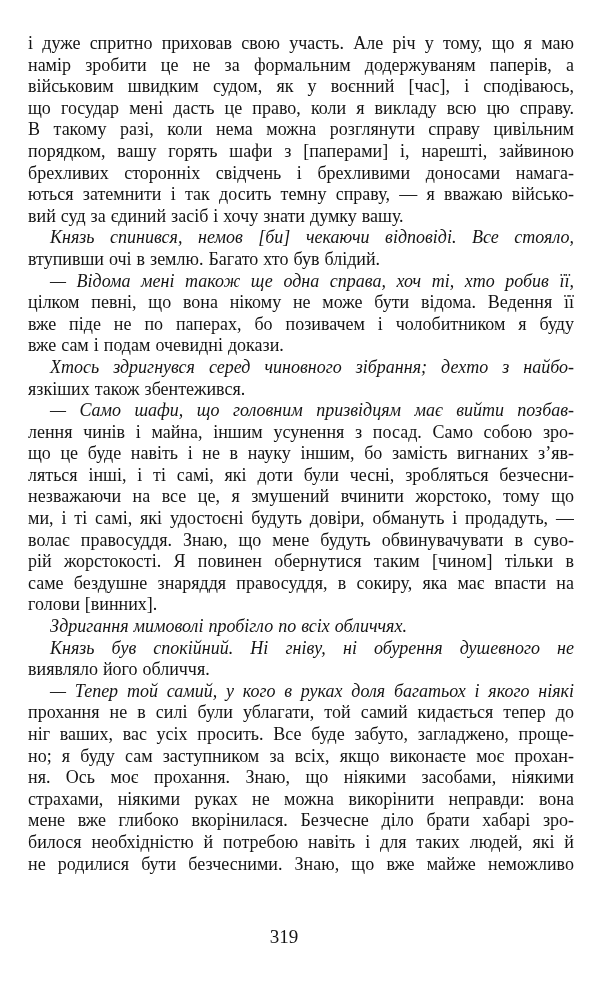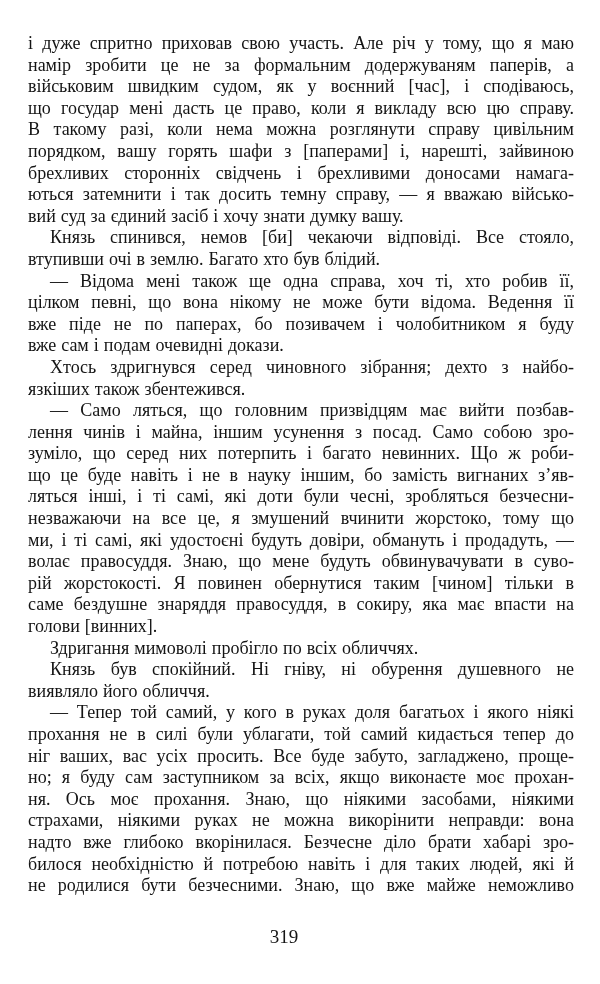--- a/index.html
+++ b/index.html
@@ -33,20 +33,21 @@
     line-height: 21.6px;
     height: 21.6px;
     overflow: hidden;
     text-align: justify;
     text-align-last: justify;
     white-space: normal;
     word-spacing: 0.5px;
   }
   .line.in {
     padding-left: 22px;
+    font-style: italic;
   }
   .line.last {
     text-align-last: left;
   }
   .page-number {
     position: absolute;
     left: 0;
     top: 926px;
     width: 568px;
     text-align: center;
@@ -83,23 +84,22 @@
       <span class="line" style="display:block">вже піде не по паперах, бо позивачем і чолобитником я буду</span>
       <span class="line last" style="display:block">вже сам і подам очевидні докази.</span>
     </p>
 
     <p class="para">
       <span class="line in" style="display:block">Хтось здригнувся серед чиновного зібрання; дехто з найбо-</span>
       <span class="line last" style="display:block">язкіших також збентежився.</span>
     </p>
 
     <p class="para">
-      <span class="line in" style="display:block">— Само ляться, що головним призвідцям має вийти позбав-</span>
+      <span class="line in" style="display:block">— Само шафи, що головним призвідцям має вийти позбав-</span>
       <span class="line" style="display:block">лення чинів і майна, іншим усунення з посад. Само собою зро-</span>
-      <span class="line" style="display:block">зуміло, що серед них потерпить і багато невинних. Що ж роби-</span>
       <span class="line" style="display:block">що це буде навіть і не в науку іншим, бо замість вигнаних з’яв-</span>
       <span class="line" style="display:block">ляться інші, і ті самі, які доти були чесні, зробляться безчесни-</span>
       <span class="line" style="display:block">незважаючи на все це, я змушений вчинити жорстоко, тому що</span>
       <span class="line" style="display:block">ми, і ті самі, які удостоєні будуть довіри, обмануть і продадуть, —</span>
       <span class="line" style="display:block">волає правосуддя. Знаю, що мене будуть обвинувачувати в суво-</span>
       <span class="line" style="display:block">рій жорстокості. Я повинен обернутися таким [чином] тільки в</span>
       <span class="line" style="display:block">саме бездушне знаряддя правосуддя, в сокиру, яка має впасти на</span>
       <span class="line last" style="display:block">голови [винних].</span>
     </p>
 
@@ -112,21 +112,21 @@
       <span class="line last" style="display:block">виявляло його обличчя.</span>
     </p>
 
     <p class="para">
       <span class="line in" style="display:block">— Тепер той самий, у кого в руках доля багатьох і якого ніякі</span>
       <span class="line" style="display:block">прохання не в силі були ублагати, той самий кидається тепер до</span>
       <span class="line" style="display:block">ніг ваших, вас усіх просить. Все буде забуто, загладжено, проще-</span>
       <span class="line" style="display:block">но; я буду сам заступником за всіх, якщо виконаєте моє прохан-</span>
       <span class="line" style="display:block">ня. Ось моє прохання. Знаю, що ніякими засобами, ніякими</span>
       <span class="line" style="display:block">страхами, ніякими руках не можна викорінити неправди: вона</span>
-      <span class="line" style="display:block">надто вже глибоко вкорінилася. Безчесне діло брати хабарі зро-</span>
+      <span class="line" style="display:block">мене вже глибоко вкорінилася. Безчесне діло брати хабарі зро-</span>
       <span class="line" style="display:block">билося необхідністю й потребою навіть і для таких людей, які й</span>
       <span class="line" style="display:block">не родилися бути безчесними. Знаю, що вже майже неможливо</span>
     </p>
 
   </div>
 
   <div class="page-number">319</div>
 </div>
 
 </body></html>

